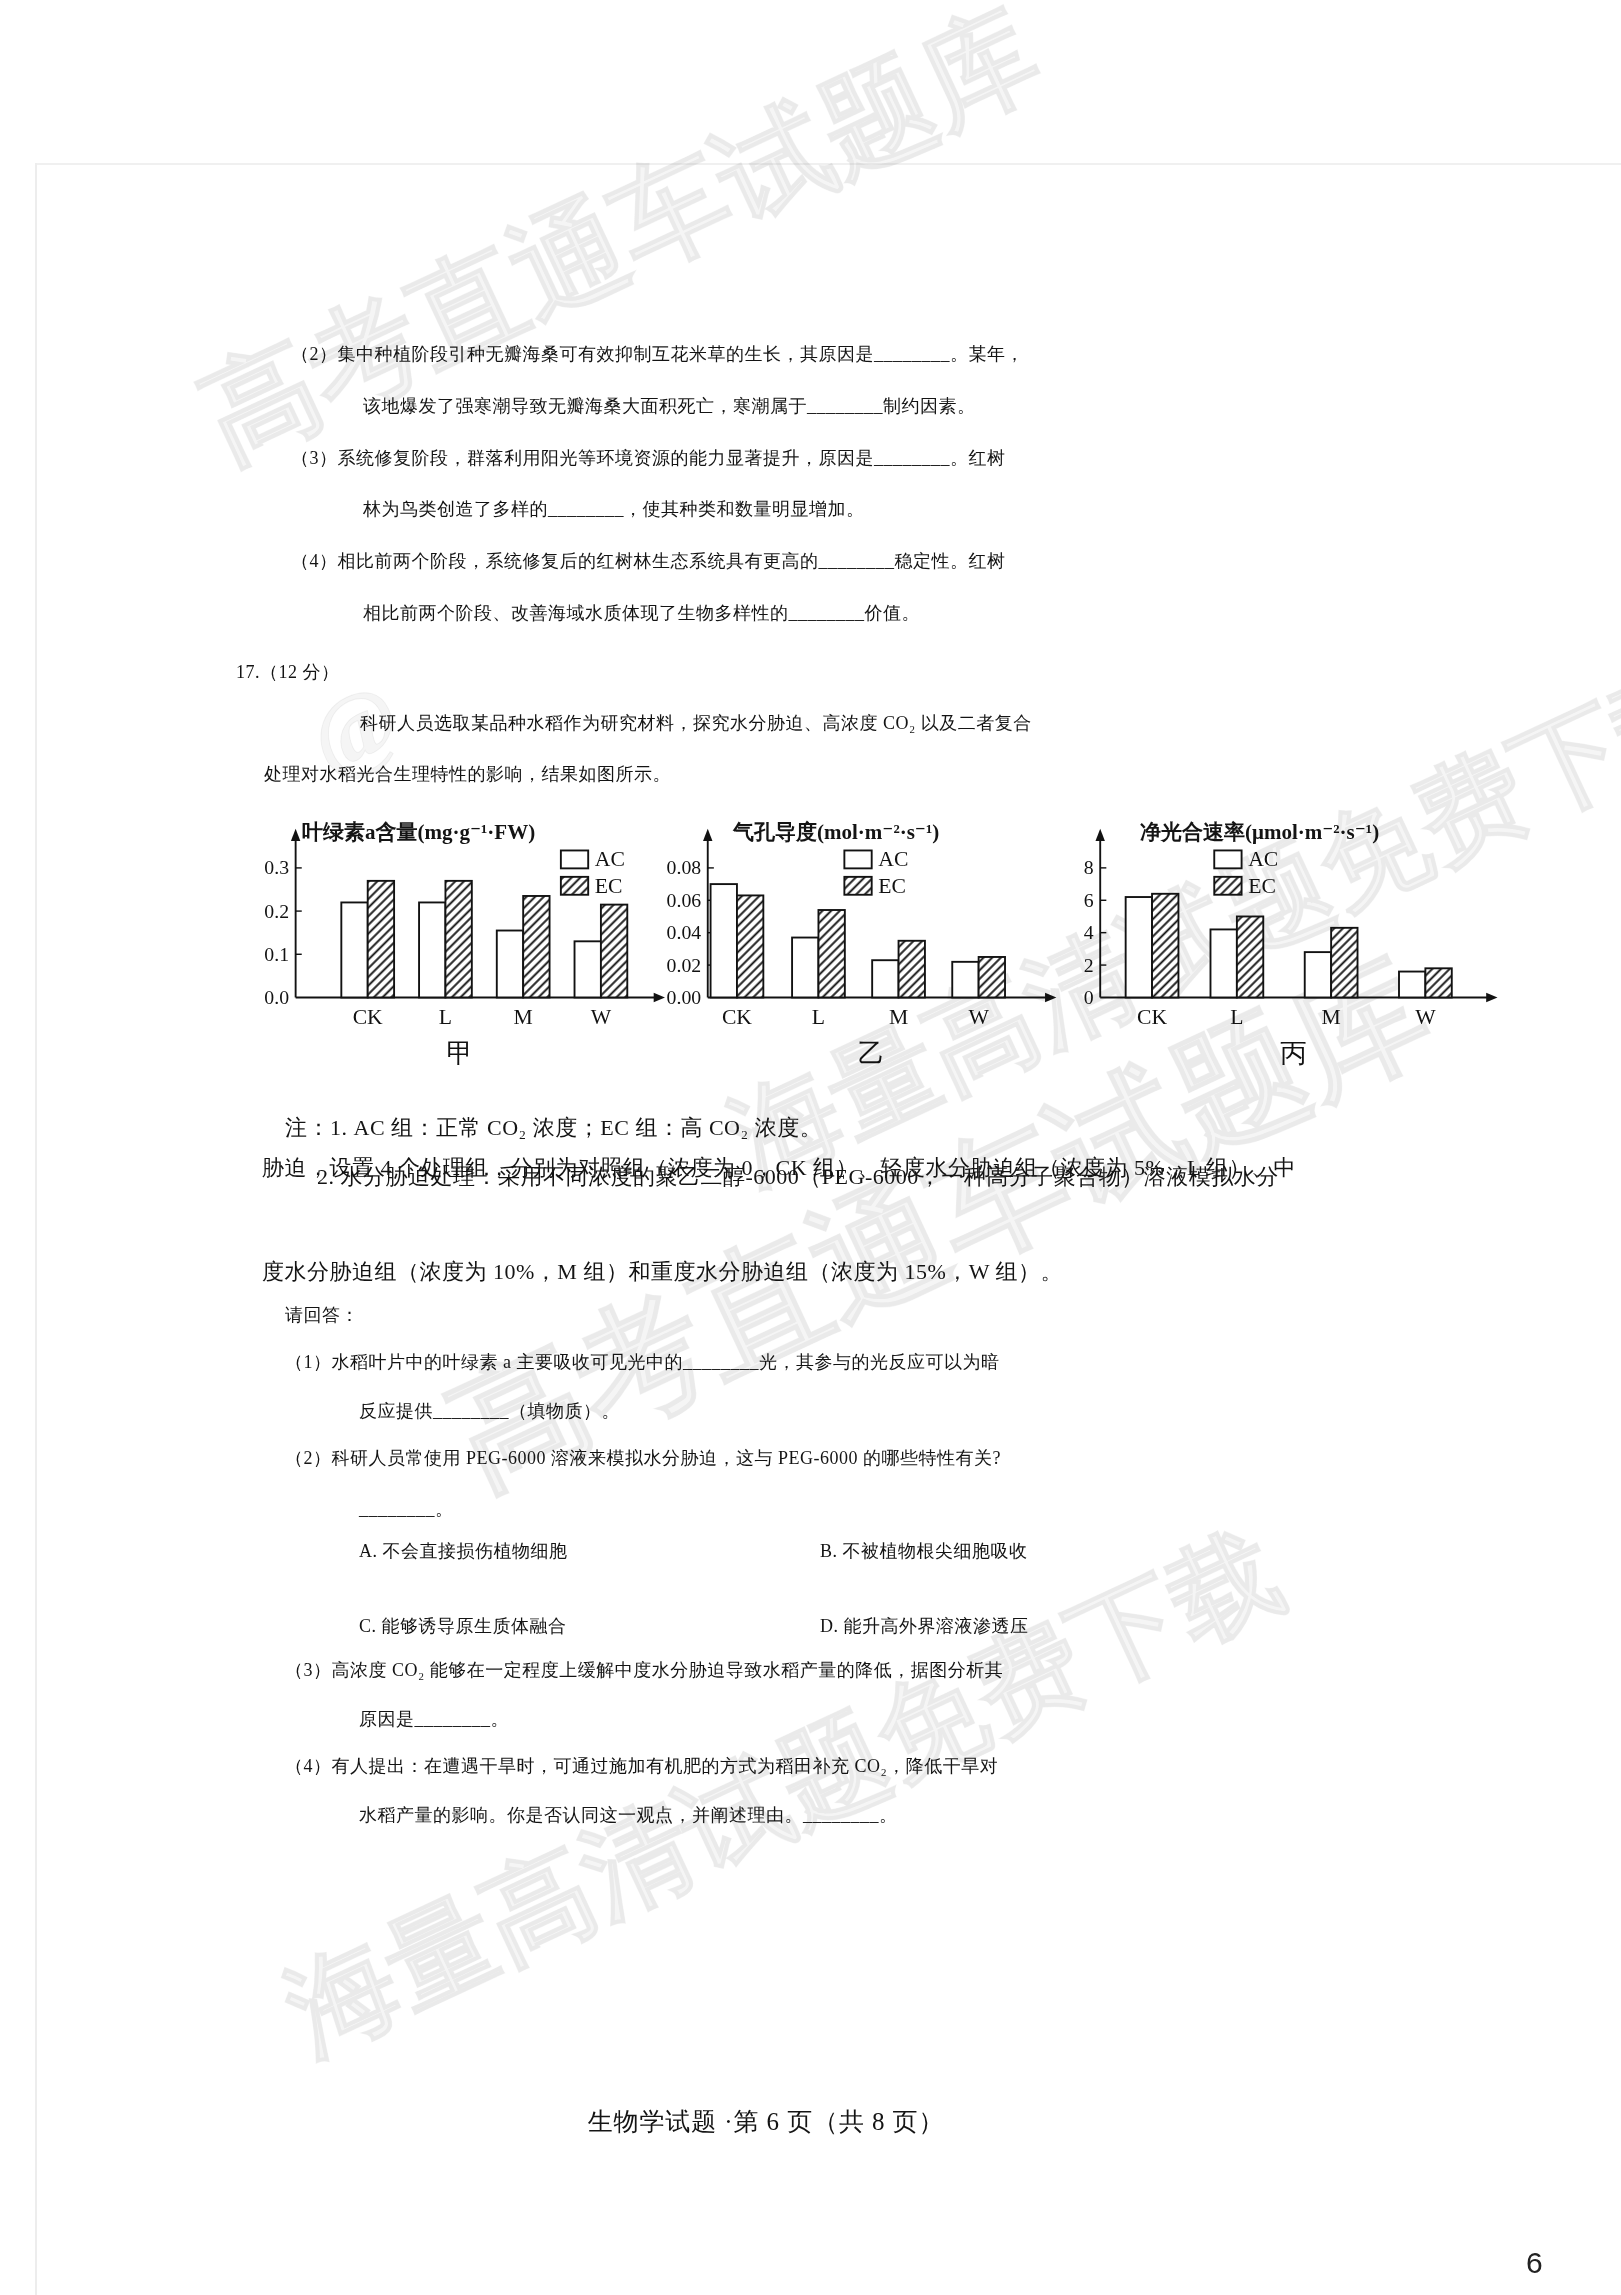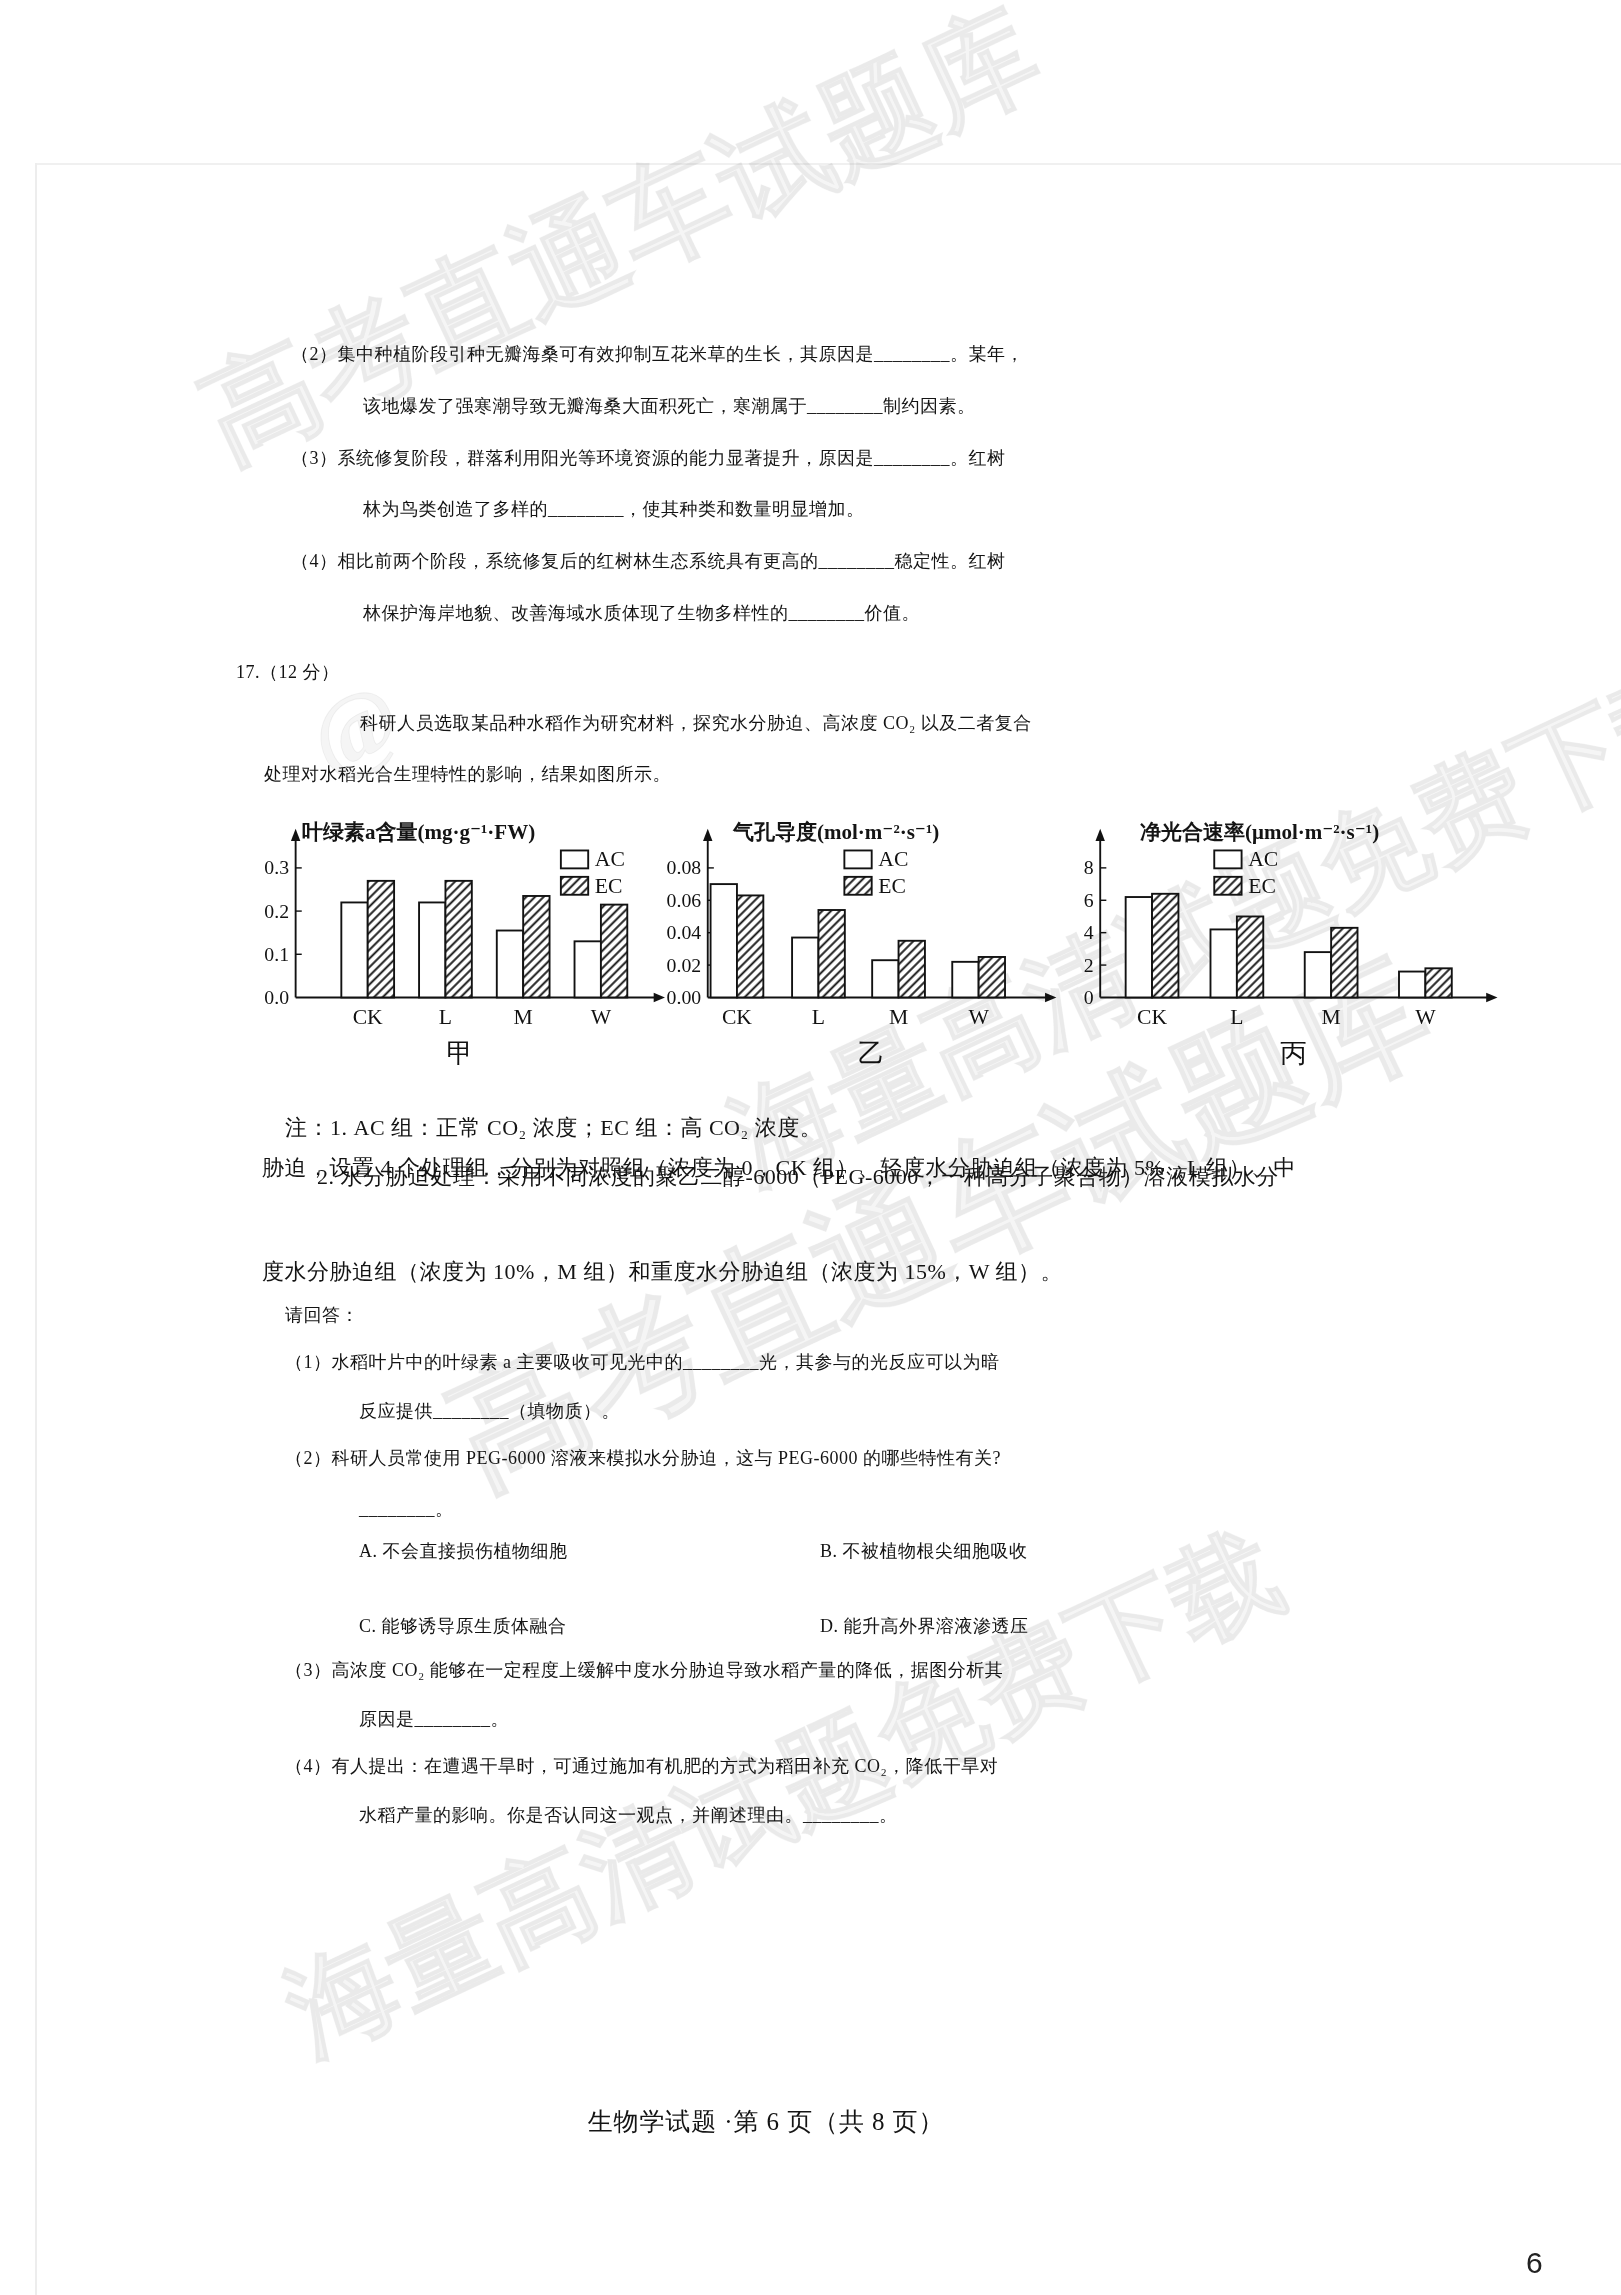--- a/index.html
+++ b/index.html
@@ -34,21 +34,21 @@
   <div class="wm" style="left:292px;top:697px;font-size:94px;">@</div>
   <div class="wm" style="left:424px;top:1366px;font-size:132px;">高考直通车试题库</div>
   <div class="wm" style="left:264px;top:1955px;font-size:108px;">海量高清试题免费下载</div>
   <div class="wm" style="left:707px;top:1084px;font-size:108px;">海量高清试题免费下载</div>
 
   <div class="line" style="left:291px;top:343px;">（2）集中种植阶段引种无瓣海桑可有效抑制互花米草的生长，其原因是________。某年，</div>
   <div class="line" style="left:363px;top:395px;">该地爆发了强寒潮导致无瓣海桑大面积死亡，寒潮属于________制约因素。</div>
   <div class="line" style="left:291px;top:447px;">（3）系统修复阶段，群落利用阳光等环境资源的能力显著提升，原因是________。红树</div>
   <div class="line" style="left:363px;top:498px;">林为鸟类创造了多样的________，使其种类和数量明显增加。</div>
   <div class="line" style="left:291px;top:550px;">（4）相比前两个阶段，系统修复后的红树林生态系统具有更高的________稳定性。红树</div>
-  <div class="line" style="left:363px;top:602px;">林保护海岸地貌、改善海域水质体现了生物多样性的________价值。</div>
+  <div class="line" style="left:363px;top:602px;">相比前两个阶段、改善海域水质体现了生物多样性的________价值。</div>
 
   <div class="line" style="left:236px;top:661px;">17.（12 分）</div>
   <div class="line" style="left:264px;top:763px;">处理对水稻光合生理特性的影响，结果如图所示。</div>
   <div class="line" style="left:360px;top:712px;">科研人员选取某品种水稻作为研究材料，探究水分胁迫、高浓度 CO₂ 以及二者复合</div>
 
   <div class="chart-title" style="left:302px;top:818px;">叶绿素a含量(mg·g⁻¹·FW)</div>
   <div class="chart-title" style="left:733px;top:818px;">气孔导度(mol·m⁻²·s⁻¹)</div>
   <div class="chart-title" style="left:1140px;top:818px;">净光合速率(μmol·m⁻²·s⁻¹)</div>
 
   <svg id="chart-svg-0" class="chart-svg" style="left:257px;" width="424" height="264" viewBox="0 0 900 560">

